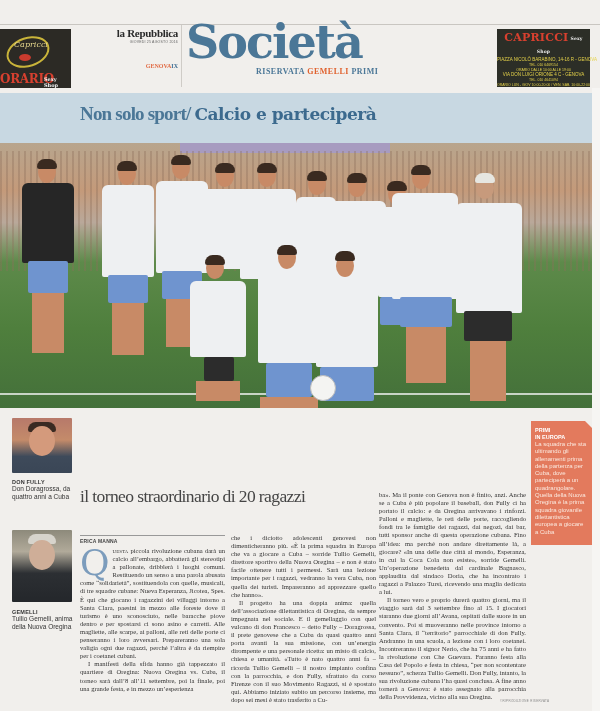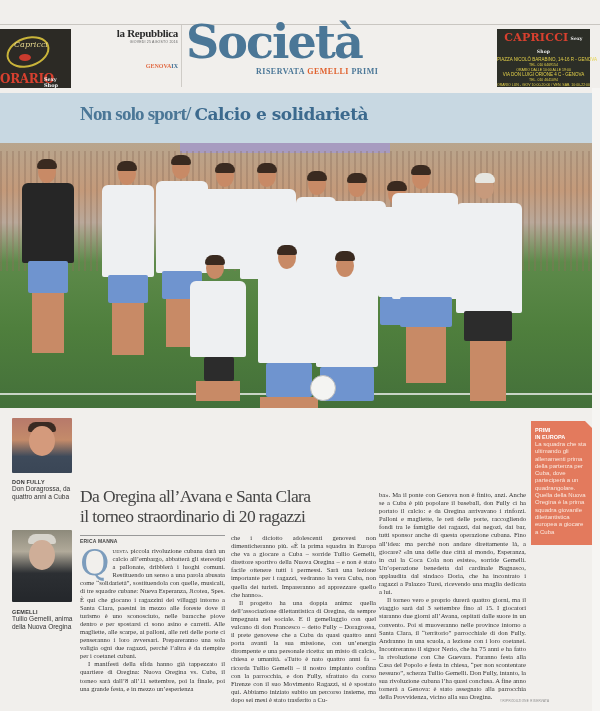--- a/index.html
+++ b/index.html
@@ -216,21 +216,21 @@
     <div class="line">PIAZZA NICOLÒ BARABINO, 14-16 R - GENOVA</div>
     <div class="line small">TEL. 010 6469154</div>
     <div class="line small">ORARIO DALLE 10:00 ALLE 19:00</div>
     <div class="line">VIA DON LUIGI ORIONE 4 C - GENOVA</div>
     <div class="line small">TEL. 010 4641094</div>
     <div class="line small">ORARIO LUN - GIOV 10:00-20:00 / VEN. SAB. 10:00-22:00</div>
   </div>
 
   <div class="kicker-band"></div>
   <div class="kicker">
-    <span class="light">Non solo sport/ </span><span class="bold">Calcio e solidarietà</span>
+    <span class="light">Non solo sport/ </span><span class="bold">Calcio e parteciperà</span>
   </div>
 
   <div class="team-photo" title="Team photo of the Nuova Oregina youth football team on the pitch">
     <div class="banner"></div>
     <div class="fence"></div>
     <div class="pitch-line"></div>
 
     <div class="player" style="left:22px;top:12px;">
       <div class="head" style="left:16px;top:6px;"></div>
         <div class="hair" style="left:15px;top:4px;"></div>
@@ -327,21 +327,20 @@
   <div class="portrait portrait-2">
     <div class="hair-top"></div>
       <div class="face"></div>
   </div>
   <div class="caption caption-2">
     <div class="cap-name">GEMELLI</div>
     <div class="cap-text">Tullio Gemelli, anima della Nuova Oregina</div>
   </div>
 
   <div class="subhead">
-    <div>Da Oregina all’Avana e Santa Clara</div>
     <div>il torneo straordinario di 20 ragazzi</div>
   </div>
   <div class="byline-rule"></div>
   <div class="byline">ERICA MANNA</div>
 
   <div class="col col-1">
     <p><span class="dropcap">Q</span><span class="lead">uesta</span><span> piccola rivoluzione cubana darà un calcio all’embargo, abbatterà gli stereotipi a pallonate, dribblerà i luoghi comuni. Restituendo un senso a una parola abusata come “solidarietà”, sostituendola con quelle, musicali, di tre squadre cubane: Nueva Esperanza, Jicotea, Spes. È qui che giocano i ragazzini dei villaggi intorno a Santa Clara, paesini in mezzo alle foreste dove il turismo è uno sconosciuto, nelle baracche piove dentro e per spostarsi ci sono asino e carretti. Alle magliette, alle scarpe, ai palloni, alle reti delle porte ci penseranno i loro avversari. Prepareranno una sola valigia ogni due ragazzi, perché l’altra è da riempire per i coetanei cubani.</span></p>
     <p>I manifesti della sfida hanno già tappezzato il quartiere di Oregina: Nuova Oregina vs. Cuba, il torneo sarà dall’8 all’11 settembre, poi la finale, poi una grande festa, e in mezzo un’esperienza</p>
   </div>
   <div class="col col-2">

